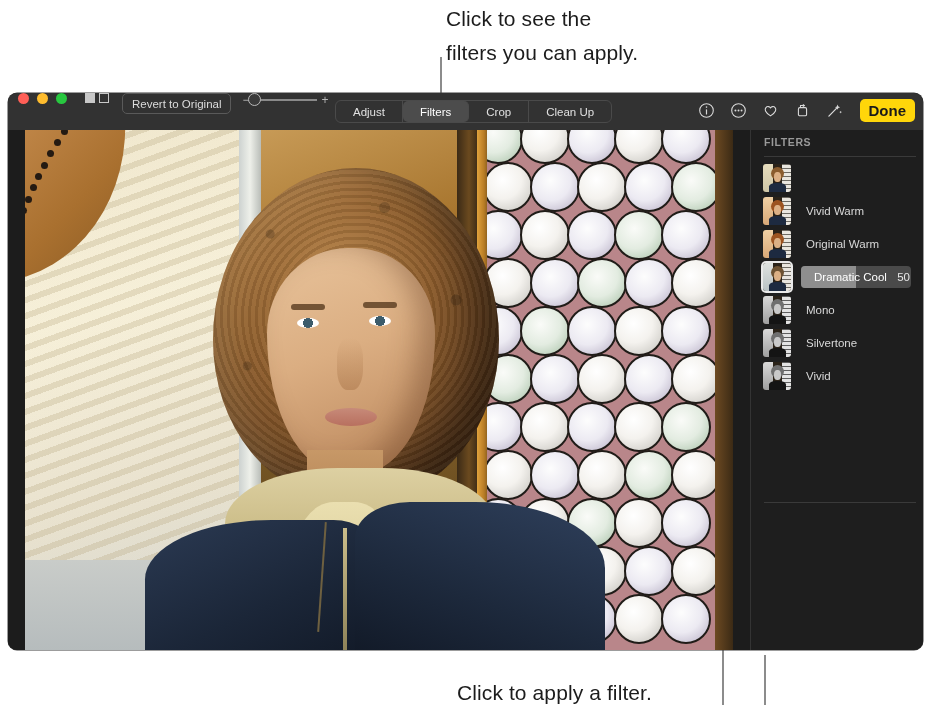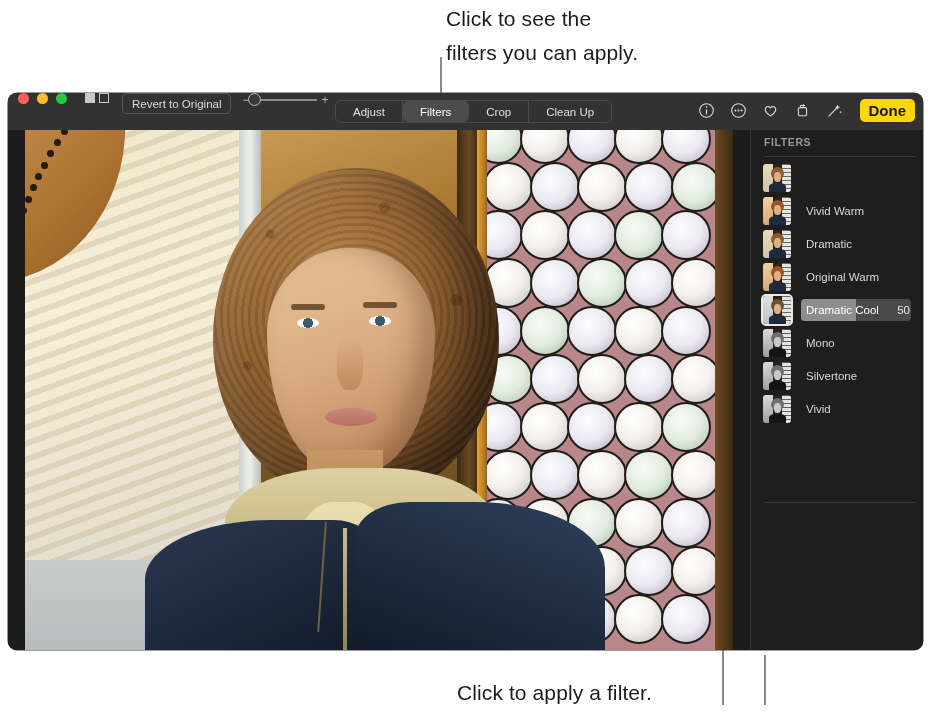--- a/index.html
+++ b/index.html
@@ -341,21 +341,21 @@
     background: #4a4a4a;
     z-index: 0;
   }
   .filter-row.selected .sel-fill {
     position: absolute; left: 50px; top: 6px;
     width: 55px; height: 22px;
     border-radius: 4px 0 0 4px;
     background: #8e8e8e;
     z-index: 1;
   }
-  .filter-row.selected .row-label { color: #ffffff; }
+  .filter-row.selected .row-label { color: #ffffff; margin-left: 8px; }
 
   
   .thumb.mono .t-left { background: linear-gradient(180deg,#d9d9d9,#9f9f9f); }
   .thumb.mono .t-hair { background:#6f6f6f; }
   .thumb.mono .t-face { background:#c9c9c9; }
   .thumb.mono .t-body { background:#141414; }
   .thumb.mono .t-right { background: repeating-linear-gradient(0deg,#e3e3e3 0 3px,#5e5e5e 3px 4px),
                                      repeating-linear-gradient(90deg,rgba(0,0,0,0.3) 0 3px, transparent 3px 4px); }
   .thumb.warmish .t-left { background: linear-gradient(180deg,#f0d0a4,#d8a877); }
   .thumb.warmish .t-hair { background:#9c5320; }
@@ -558,32 +558,20 @@
               <div class="t-right"></div>
               <div class="t-hair"></div>
               <div class="t-face"></div>
               <div class="t-body"></div>
             </div>
             <div class="row-label-wrap">
               <div class="row-label">Vivid Warm</div>
             </div>
           </div>
           <div class="filter-row">
-            <div class="thumb ">
-              <div class="t-left"></div>
-              <div class="t-right"></div>
-              <div class="t-hair"></div>
-              <div class="t-face"></div>
-              <div class="t-body"></div>
-            </div>
-            <div class="row-label-wrap">
-              <div class="row-label">Dramatic</div>
-            </div>
-          </div>
-          <div class="filter-row">
             <div class="thumb warmish">
               <div class="t-left"></div>
               <div class="t-right"></div>
               <div class="t-hair"></div>
               <div class="t-face"></div>
               <div class="t-body"></div>
             </div>
             <div class="row-label-wrap">
               <div class="row-label">Original Warm</div>
             </div>

